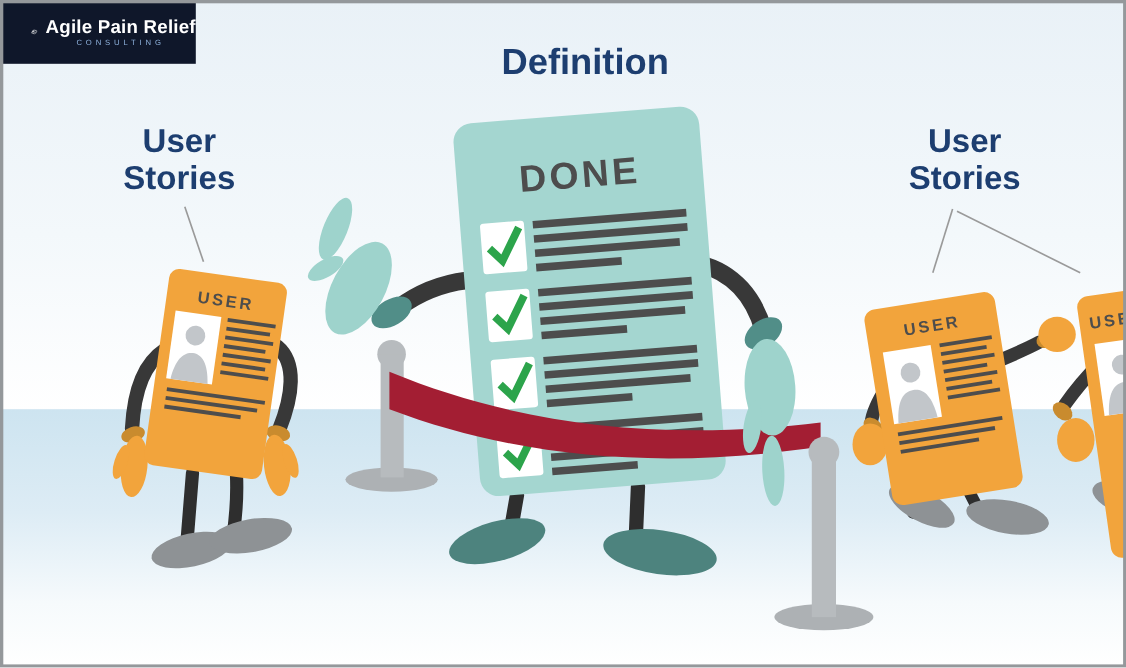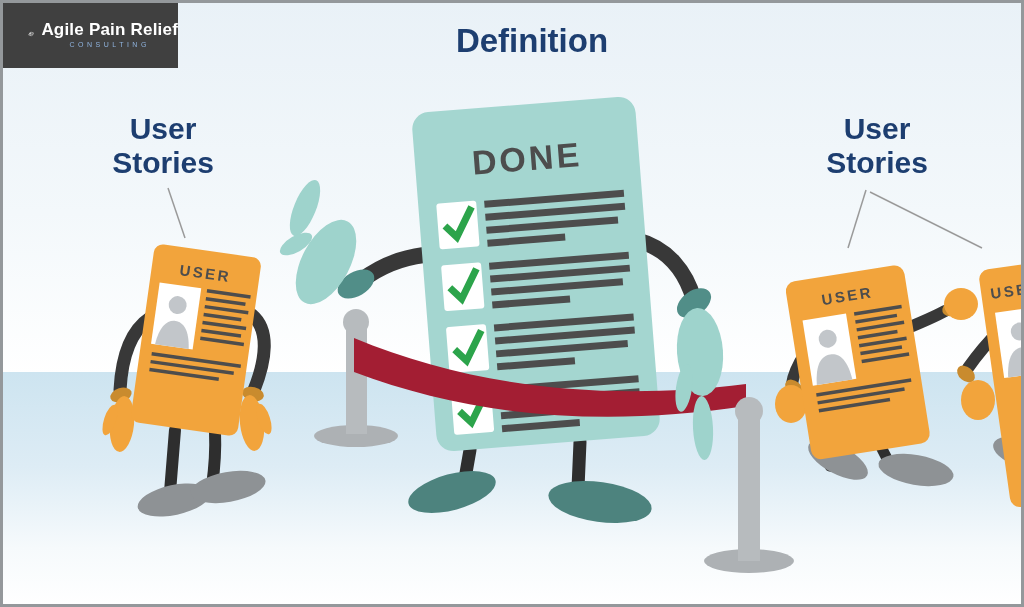--- a/index.html
+++ b/index.html
@@ -1,26 +1,26 @@
 <!DOCTYPE html>
 <html><head>
 <meta charset="utf-8">
 <style>
   html,body{margin:0;padding:0;background:#ffffff;}
   .frame{position:relative;width:1024px;height:607px;overflow:hidden;background:#fff;
          font-family:"Liberation Sans",sans-serif;}
   .scene{position:absolute;left:0;top:0;width:1024px;height:607px;}
   .border-overlay{position:absolute;inset:0;border:3px solid #94989b;pointer-events:none;z-index:30;}
-  .logo{position:absolute;left:0;top:0;width:178px;height:68px;background:#404040;display:flex;
+  .logo{position:absolute;left:0;top:0;width:178px;height:58px;background:#0f172a;display:flex;
         align-items:center;gap:7px;padding-left:28px;box-sizing:border-box;z-index:10;}
   .logo-textcol{display:flex;flex-direction:column;align-items:center;line-height:1;}
   .logo-name{color:#ffffff;font-size:17px;font-weight:bold;letter-spacing:.2px;white-space:nowrap;}
   .logo-tagline{color:#8fb3de;font-size:7px;letter-spacing:3.5px;margin-top:3px;}
   .heading{position:absolute;color:#1d3e70;font-weight:bold;text-align:center;z-index:10;}
-  .title{left:382px;top:23px;width:300px;font-size:33px;line-height:36px;}
+  .title{left:382px;top:38px;width:300px;font-size:33px;line-height:36px;}
   .label-left{left:73px;top:112px;width:180px;font-size:30px;line-height:34px;}
   .label-right{left:787px;top:112px;width:180px;font-size:30px;line-height:34px;}
   svg text{font-family:"Liberation Sans",sans-serif;}
 </style>
 </head>
 <body>
 
 <div class="frame">
 
   <svg class="scene" viewBox="0 0 1024 607">

